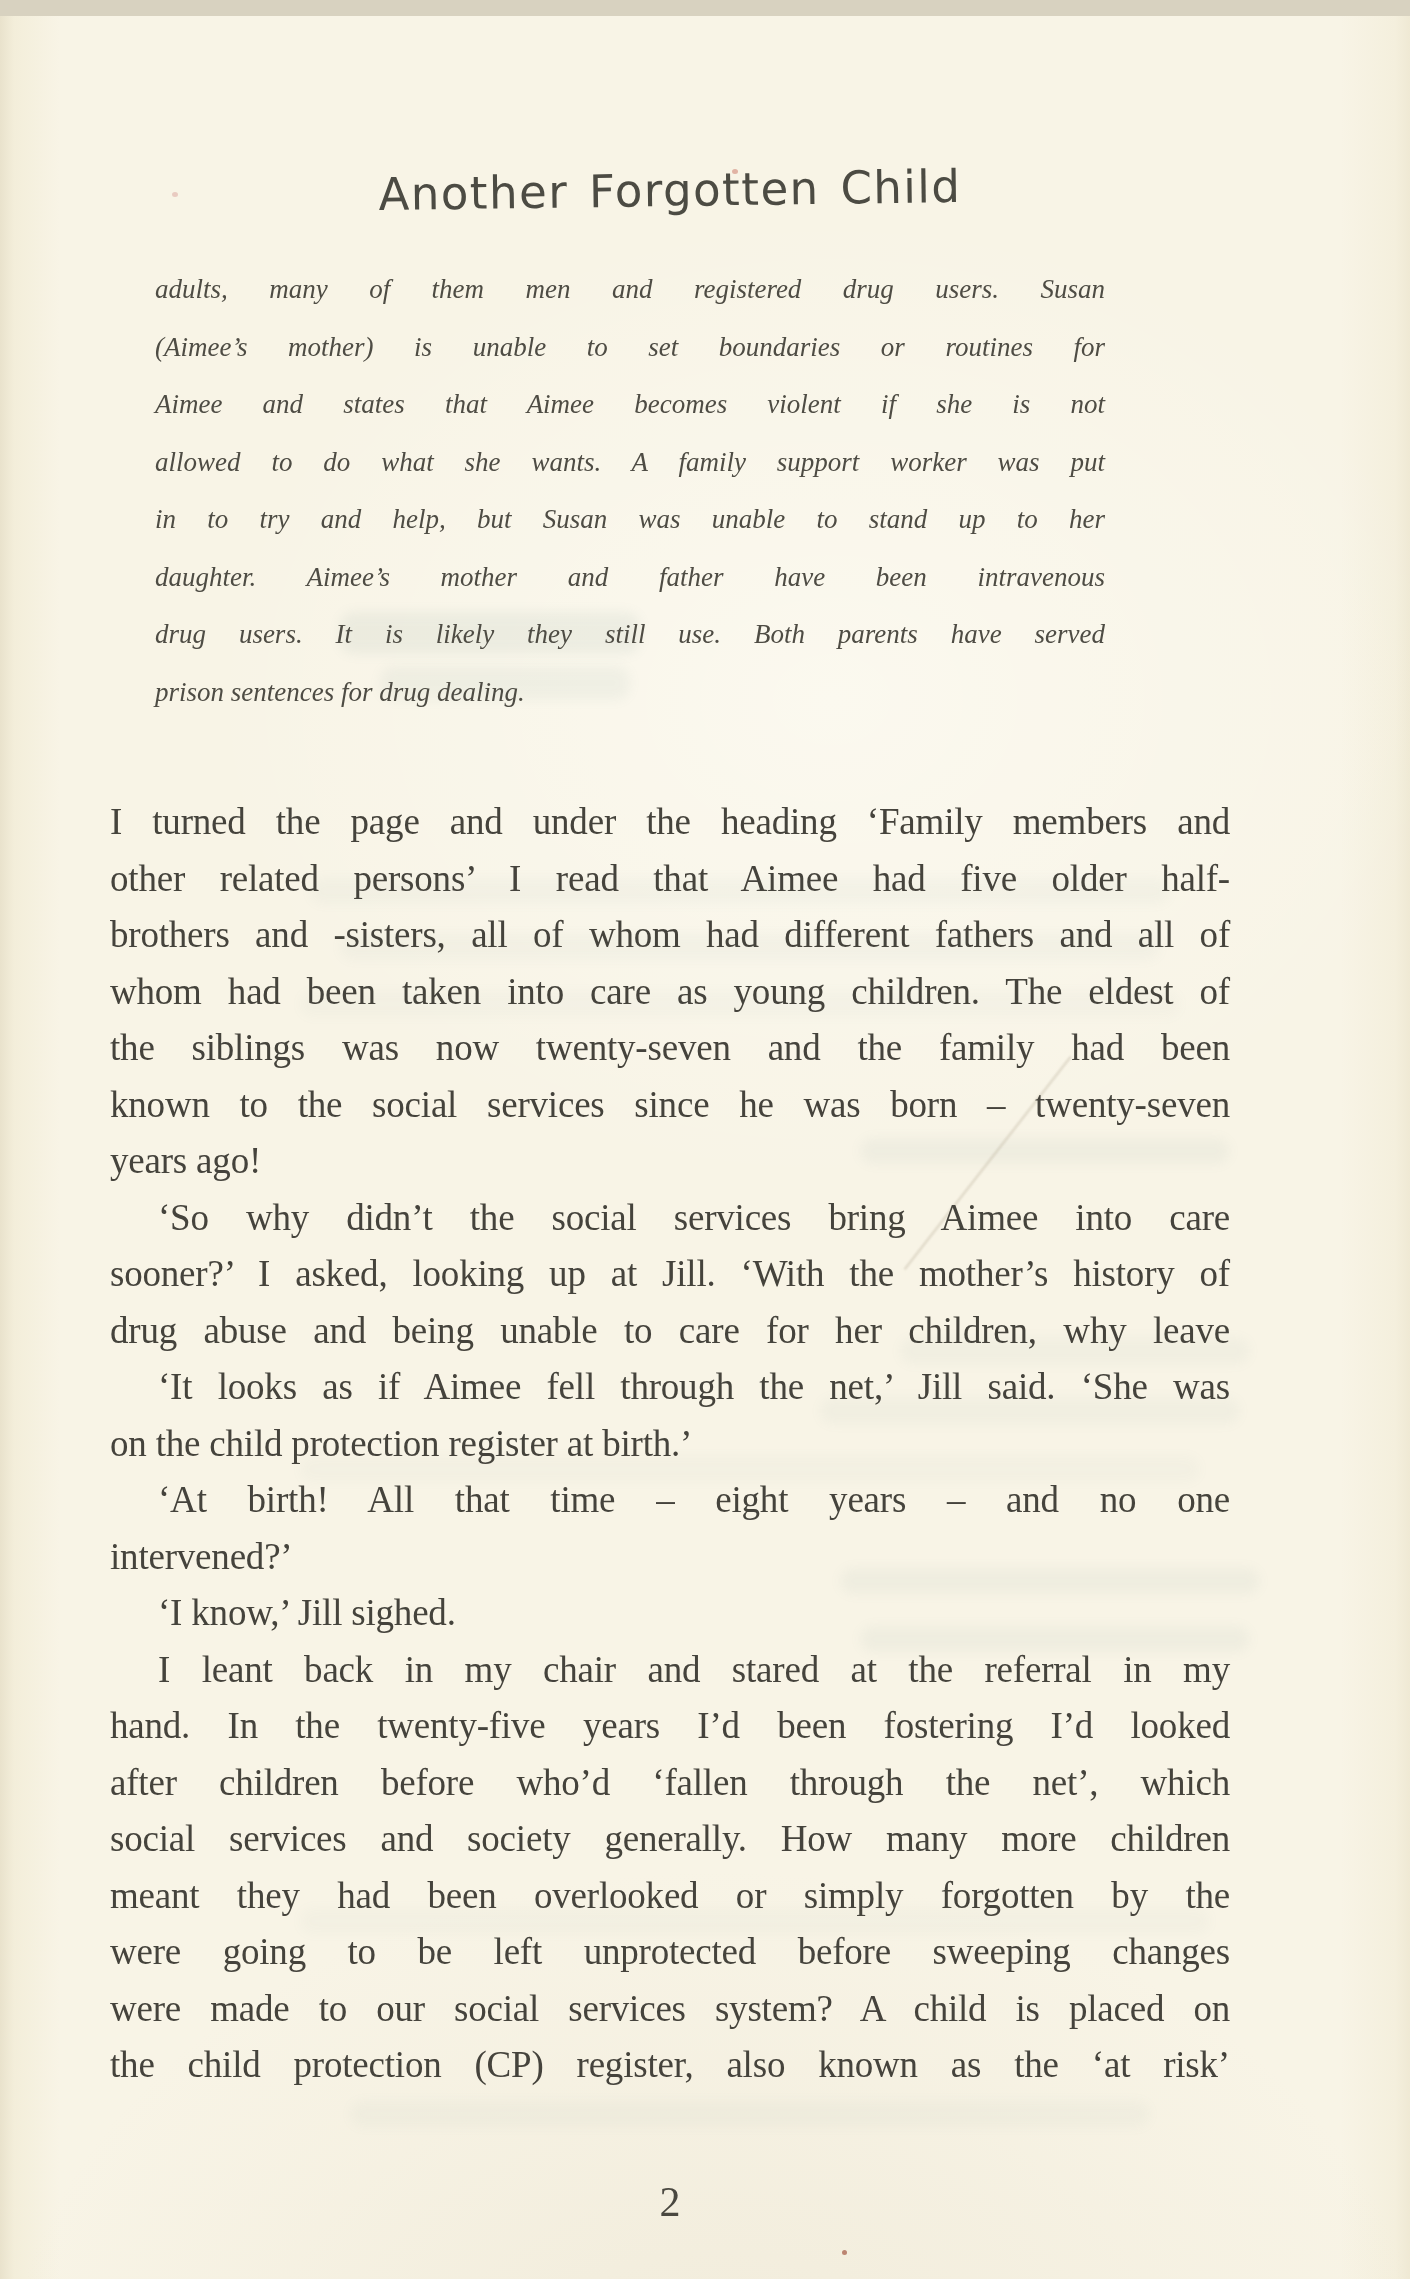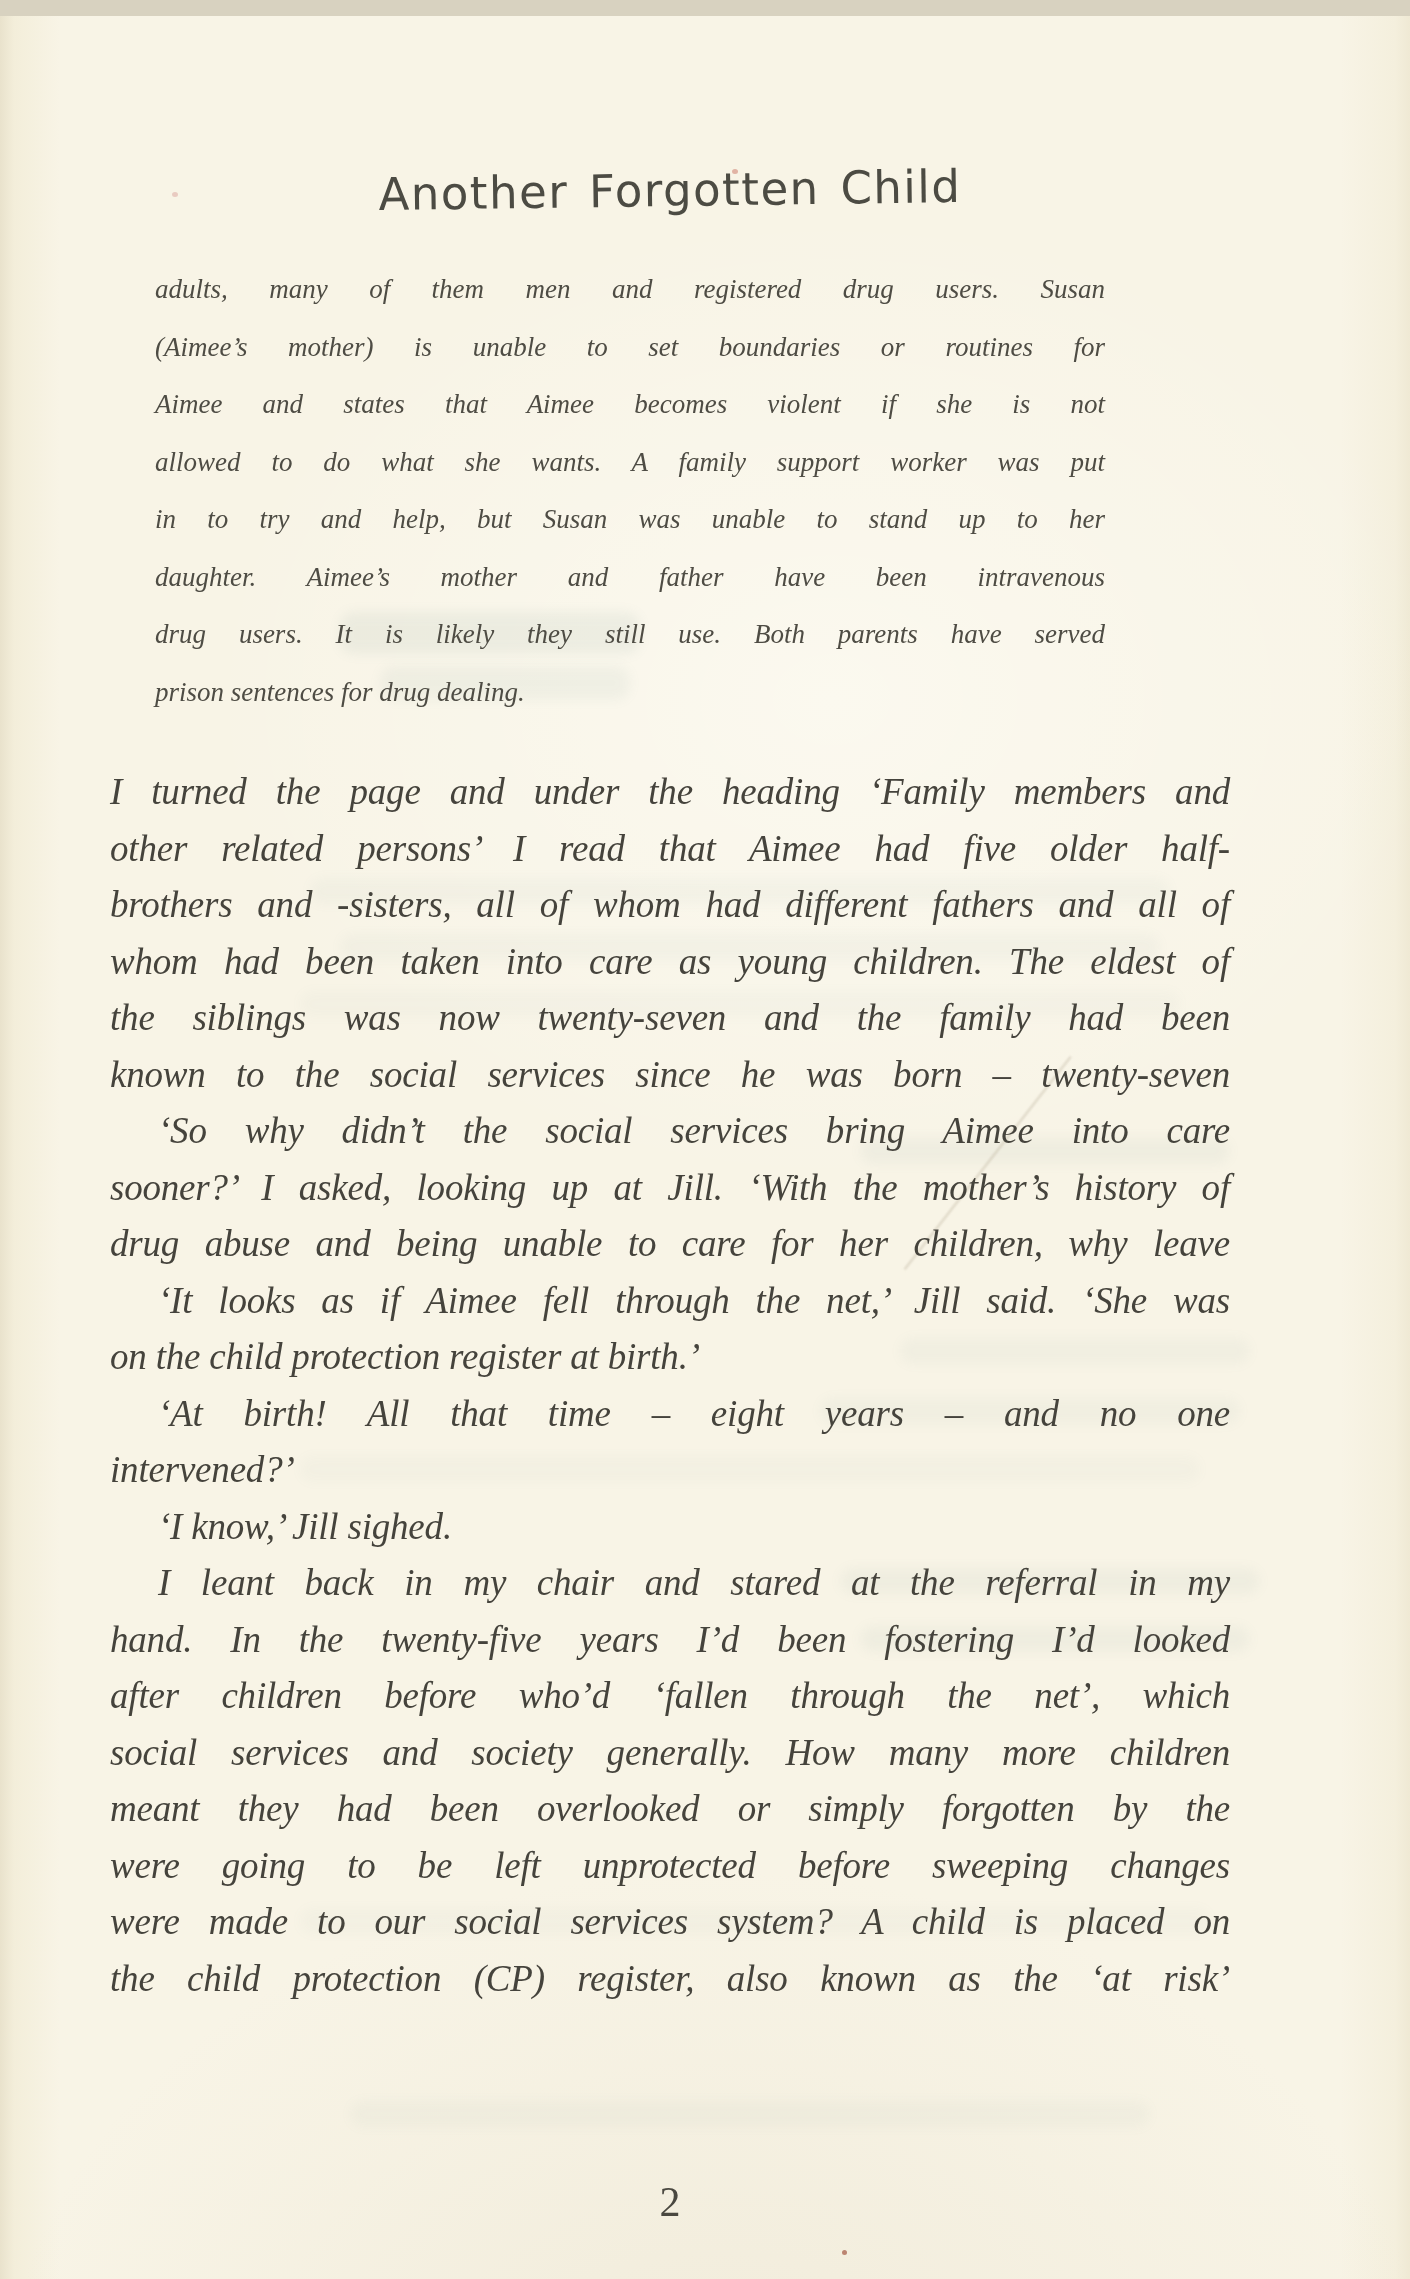--- a/index.html
+++ b/index.html
@@ -27,22 +27,22 @@
     transform:rotate(-0.8deg);
   }
   
   .quote{
     position:absolute;left:155px;top:245px;width:950px;
     font-style:italic;font-size:27px;color:#4e4c44;
   }
   .qline{height:57.5px;line-height:57.5px;white-space:nowrap;}
   
   .bodytext{
-    position:absolute;left:110px;top:748px;width:1120px;
-    font-size:37px;color:#45433c;letter-spacing:-0.2px;font-style:italic;
+    position:absolute;left:110px;top:778px;width:1120px;
+    font-size:37px;color:#45433c;letter-spacing:-0.2px;
   }
   .bline{height:56.5px;line-height:56.5px;}
   
   .j{text-align:justify;text-align-last:justify;}
   .last{text-align-last:left;}
   .indent{text-indent:48px;}
   .qline.j,.bline.j{white-space:normal;}
   
   .pagenum{
     position:absolute;left:110px;top:2162px;width:1120px;
@@ -103,20 +103,21 @@
 
   <div class="bodytext">
 
     <div class="para">
       <div class="bline j">I turned the page and under the heading ‘Family members and</div>
       <div class="bline j">other related persons’ I read that Aimee had five older half-</div>
       <div class="bline j">brothers and -sisters, all of whom had different fathers and all of</div>
       <div class="bline j">whom had been taken into care as young children. The eldest of</div>
       <div class="bline j">the siblings was now twenty-seven and the family had been</div>
       <div class="bline j">known to the social services since he was born – twenty-seven</div>
+      <div class="bline j last">years ago!</div>
     </div>
 
     <div class="para">
       <div class="bline j indent">‘So why didn’t the social services bring Aimee into care</div>
       <div class="bline j">sooner?’ I asked, looking up at Jill. ‘With the mother’s history of</div>
       <div class="bline j">drug abuse and being unable to care for her children, why leave</div>
     </div>
 
     <div class="para">
       <div class="bline j indent">‘It looks as if Aimee fell through the net,’ Jill said. ‘She was</div>

